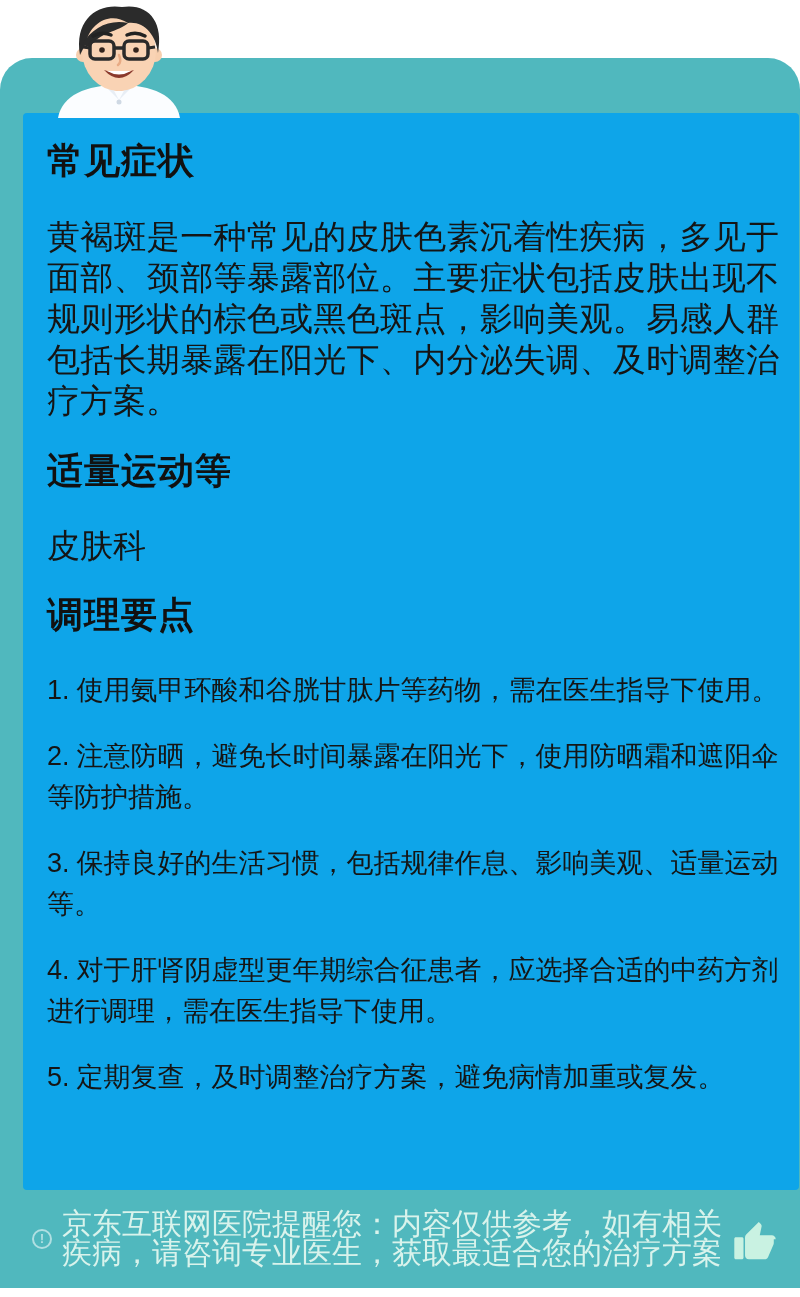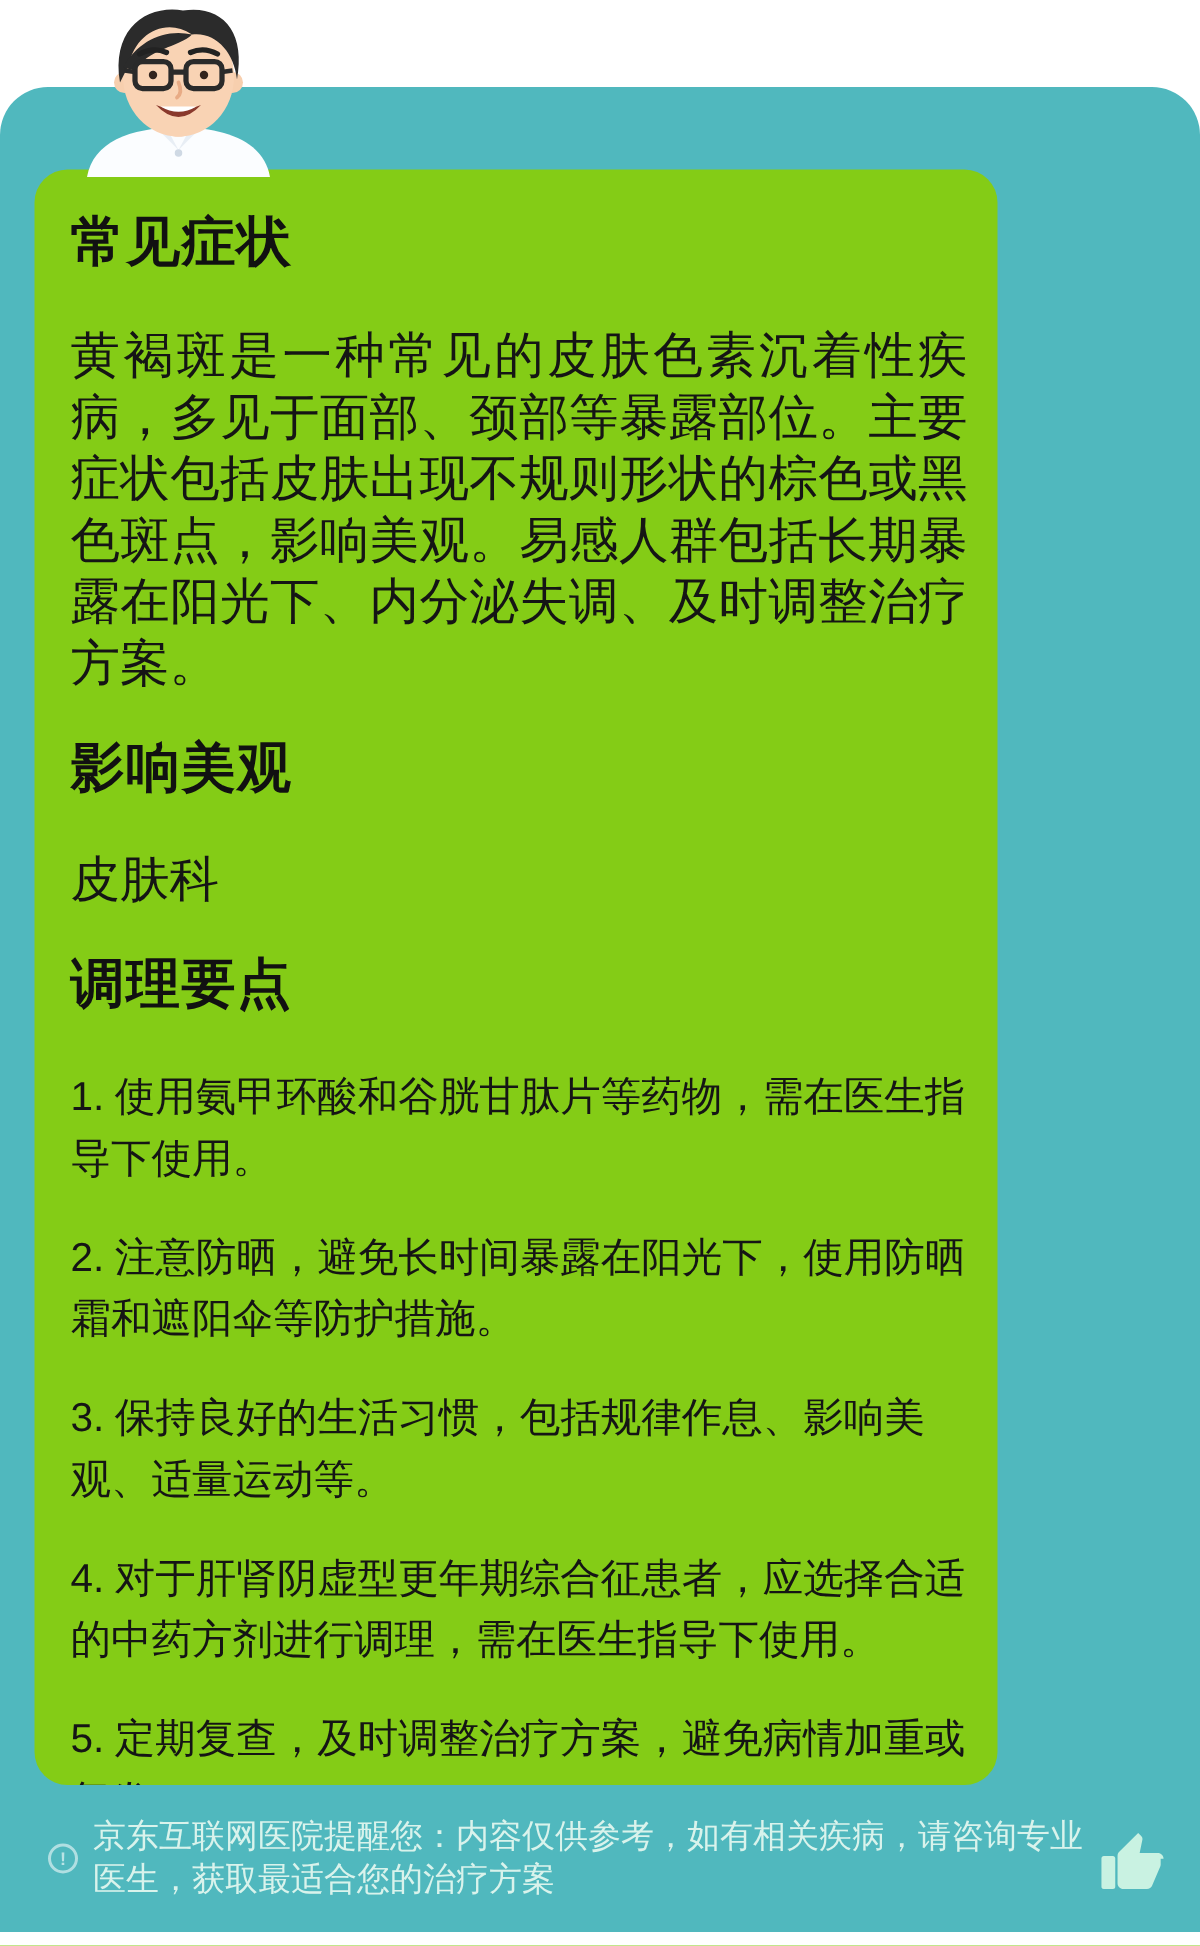--- a/index.html
+++ b/index.html
@@ -31,22 +31,22 @@
     position:absolute;left:142px;top:19px;
     font-size:35px;font-weight:bold;color:#ffffff;letter-spacing:1px;
     white-space:nowrap;
   }
 
   
   .avatar{position:absolute;left:46px;top:3px;width:146px;height:115px;z-index:5;}
 
   
   .card{
-    position:absolute;left:23px;top:113px;width:642px;height:1077px;
-    background:#84cc16;border-radius:22px;z-index:2;
+    position:absolute;left:23px;top:113px;width:776px;height:1077px;
+    background:#0ea5e9;border-radius:4px;z-index:2;
     box-sizing:border-box;padding:24px 20px 0 24px;
     color:#151515;overflow:hidden;
   }
   .h{
     font-size:36px;font-weight:bold;color:#111111;
     margin:22px 0 30px 0;letter-spacing:1px;
   }
   .h.first{margin-top:0;}
   .body-text{
     font-size:33px;line-height:41px;margin:0 0 26px 0;color:#151515;
@@ -58,21 +58,21 @@
 
   
   .info-icon{
     position:absolute;left:32px;top:1229px;width:20px;height:20px;
     border:2px solid rgba(255,255,255,0.55);border-radius:50%;
     box-sizing:border-box;color:rgba(255,255,255,0.6);
     font-size:12px;line-height:16px;text-align:center;font-weight:bold;
   }
   .disclaimer{
     position:absolute;left:62px;top:1209px;width:665px;margin:0;
-    font-size:22px;line-height:29px;color:#d9f3ec;
+    font-size:30px;line-height:29px;color:#d9f3ec;
   }
   .thumb{
     position:absolute;left:732px;top:1220px;width:46px;height:46px;
     color:#c9f2e2;cursor:pointer;
   }
 </style>
 </head>
 <body>
 
 <div class="stage">
@@ -114,21 +114,21 @@
 
       <path d="M58,67 Q73,83 88,67 Q73,73 58,67 Z" fill="#8a392c"></path>
       <path d="M61,68 L85,68 Q73,75 61,68 Z" fill="#ffffff"></path>
     </svg>
   </div>
 
   <div class="card">
     <h2 class="h first">常见症状</h2>
     <p class="body-text">黄褐斑是一种常见的皮肤色素沉着性疾病，多见于面部、颈部等暴露部位。主要症状包括皮肤出现不规则形状的棕色或黑色斑点，影响美观。易感人群包括长期暴露在阳光下、内分泌失调、及时调整治疗方案。</p>
 
-    <h2 class="h">影响美观</h2>
+    <h2 class="h">适量运动等</h2>
     <p class="body-text plain">皮肤科</p>
 
     <h2 class="h">调理要点</h2>
 
     <p class="item"><span class="num">1.</span><span>使用氨甲环酸和谷胱甘肽片等药物，需在医生指导下使用。</span></p>
     <p class="item"><span class="num">2.</span><span>注意防晒，避免长时间暴露在阳光下，使用防晒霜和遮阳伞等防护措施。</span></p>
     <p class="item"><span class="num">3.</span><span>保持良好的生活习惯，包括规律作息、影响美观、适量运动等。</span></p>
     <p class="item"><span class="num">4.</span><span>对于肝肾阴虚型更年期综合征患者，应选择合适的中药方剂进行调理，需在医生指导下使用。</span></p>
     <p class="item"><span class="num">5.</span><span>定期复查，及时调整治疗方案，避免病情加重或复发。</span></p>
   </div>

